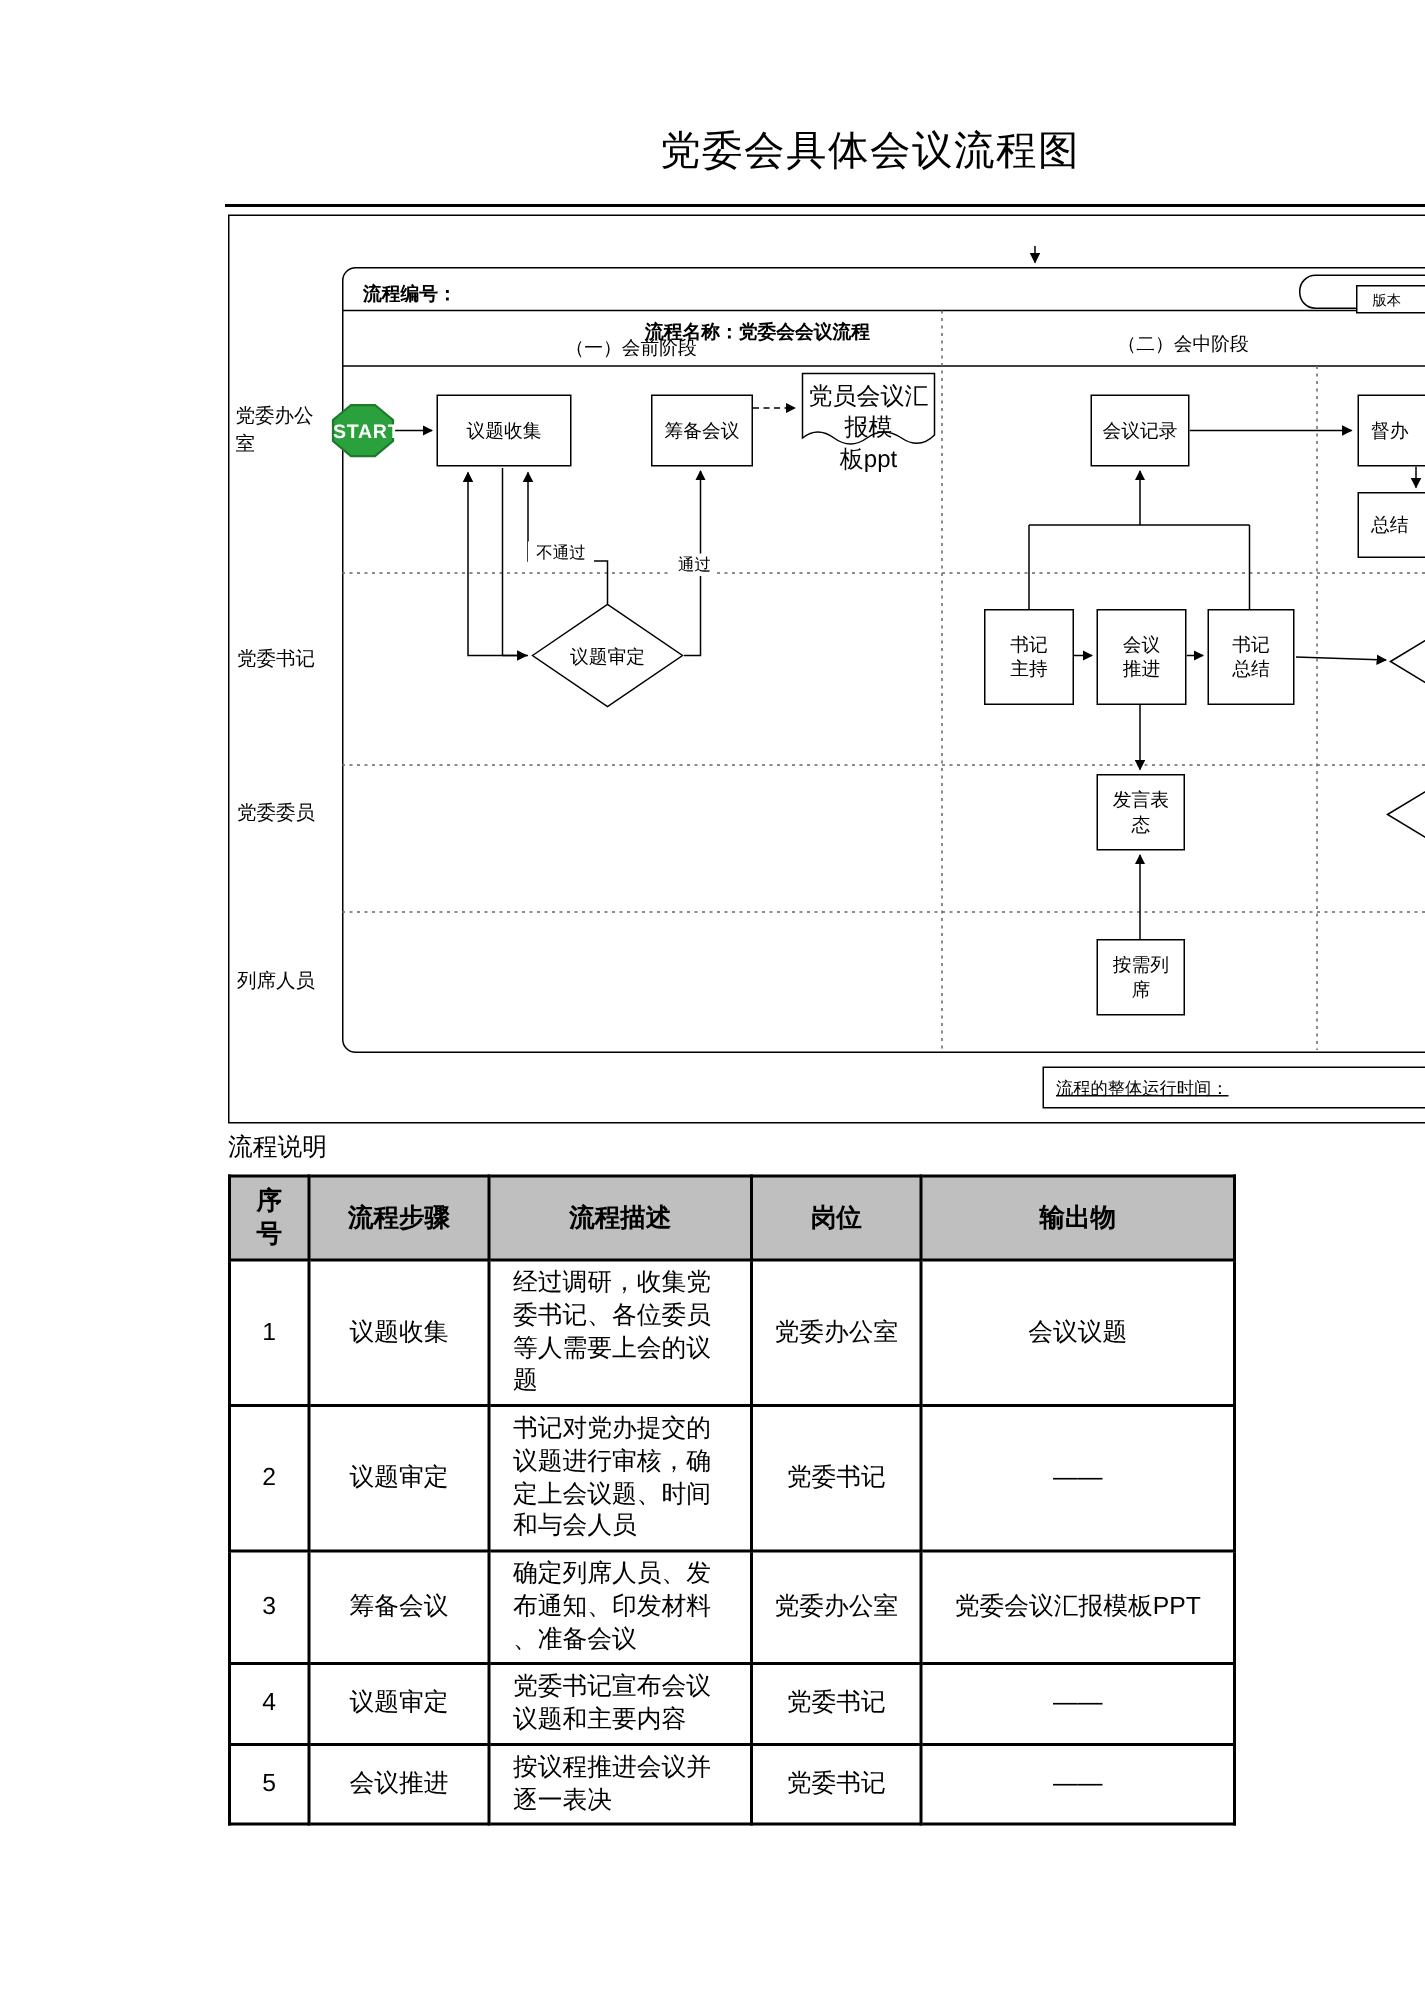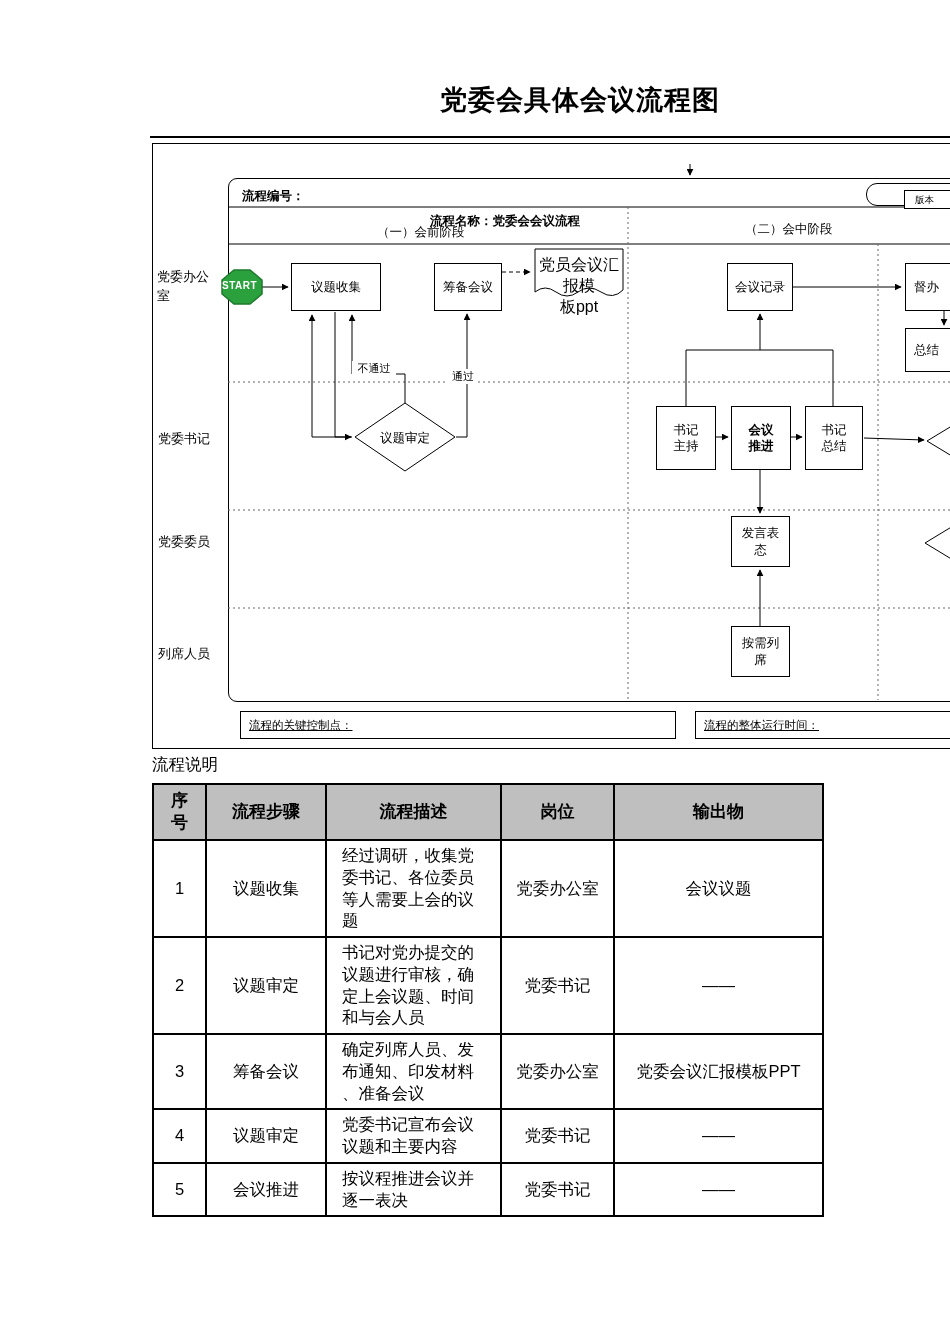--- a/index.html
+++ b/index.html
@@ -1,21 +1,21 @@
 <!DOCTYPE html>
 <html><head>
 <meta charset="utf-8">
 <style>
   html,body{margin:0;padding:0;background:#fff;}
   .canvas{position:relative;width:950px;height:1344px;background:#fff;overflow:hidden;
           font-family:"Liberation Sans","DejaVu Sans",sans-serif;color:#000;}
 
   
   .title{position:absolute;left:230px;top:82px;width:700px;text-align:center;
-         font-size:27px;font-weight:bold;letter-spacing:1px;}
+         font-size:27px;font-weight:normal;letter-spacing:1px;}
   .title-rule{position:absolute;left:150px;top:136px;width:800px;height:2px;background:#000;}
 
   
   .outer-frame{position:absolute;left:152px;top:143px;width:833px;height:604px;border:1.5px solid #000;}
   .inner-frame{position:absolute;left:228px;top:178px;width:757px;height:522px;border:1px solid #000;border-radius:9px;}
 
   
   .hdr-label{position:absolute;font-size:12.5px;font-weight:bold;}
   .h-flowno{left:242px;top:188px;}
   .h-flowname{left:430px;top:188px;margin-top:25px;}
@@ -40,28 +40,28 @@
 
   
   .fbox{position:absolute;border:1px solid #000;background:#fff;display:flex;align-items:center;justify-content:center;
         text-align:center;font-size:12.5px;line-height:1.3;white-space:pre-line;box-sizing:border-box;}
   .n-collect{left:291px;top:263px;width:90px;height:48px;}
   .n-prepare{left:434px;top:263px;width:68px;height:48px;}
   .n-record{left:727px;top:263px;width:66px;height:48px;}
   .n-supervise{left:905px;top:263px;width:78px;height:48px;justify-content:flex-start;padding-left:8px;}
   .n-summarize{left:905px;top:328px;width:78px;height:44px;justify-content:flex-start;padding-left:8px;}
   .n-host{left:656px;top:406px;width:60px;height:64px;padding:0 12px;}
-  .n-advance{left:731px;top:406px;width:60px;height:64px;padding:10px 12px;font-weight:bold;}
+  .n-advance{left:731px;top:406px;width:60px;height:64px;padding:10px 12px;}
   .n-conclude{left:805px;top:406px;width:58px;height:64px;padding:0 12px;}
   .n-speak{left:731px;top:516px;width:59px;height:51px;padding:0 8px;}
   .n-attend{left:731px;top:626px;width:59px;height:51px;padding:0 8px;}
 
   
   .start-text{position:absolute;left:222px;top:280px;width:32px;text-align:center;
-              font-size:10px;font-weight:bold;color:#fff;letter-spacing:.5px;}
+              font-size:13px;font-weight:bold;color:#fff;letter-spacing:.5px;}
   .d-review-text{position:absolute;left:365px;top:430px;width:80px;text-align:center;font-size:12.5px;}
 
   
   .docshape{position:absolute;left:534px;top:248px;}
   .doc-text{position:absolute;left:538px;top:255px;width:82px;text-align:center;font-size:16px;line-height:1.3;white-space:pre-line;}
 
   
   .edge-label{position:absolute;background:#fff;font-size:11px;text-align:center;}
   .e-fail{left:336px;top:361px;width:44px;margin-left:16px;}
   .e-pass{left:448px;top:369px;width:30px;}
@@ -183,21 +183,20 @@
 
   <svg class="docshape" width="90" height="56" viewBox="0 0 90 56" xmlns="http://www.w3.org/2000/svg">
     <path d="M1 1 L89 1 L89 42 Q79 52 67 44 Q55 36 44 44 Q33 52 22 44 Q11 36 1 44 Z" fill="#fff" stroke="#000" stroke-width="1"></path>
   </svg>
   <div class="doc-text">党员会议汇报模
 板ppt</div>
 
   <div class="edge-label e-fail">不通过</div>
   <div class="edge-label e-pass">通过</div>
 
-  <div class="note-box nb-key"><span>流程的关键控制点：</span></div>
   <div class="note-box nb-time"><span>流程的整体运行时间：</span></div>
 
   <div class="section-title">流程说明</div>
   <table class="ptable">
     <colgroup>
       <col class="col-seq">
         <col class="col-step">
         <col class="col-desc">
         <col class="col-post">
         <col class="col-out">

